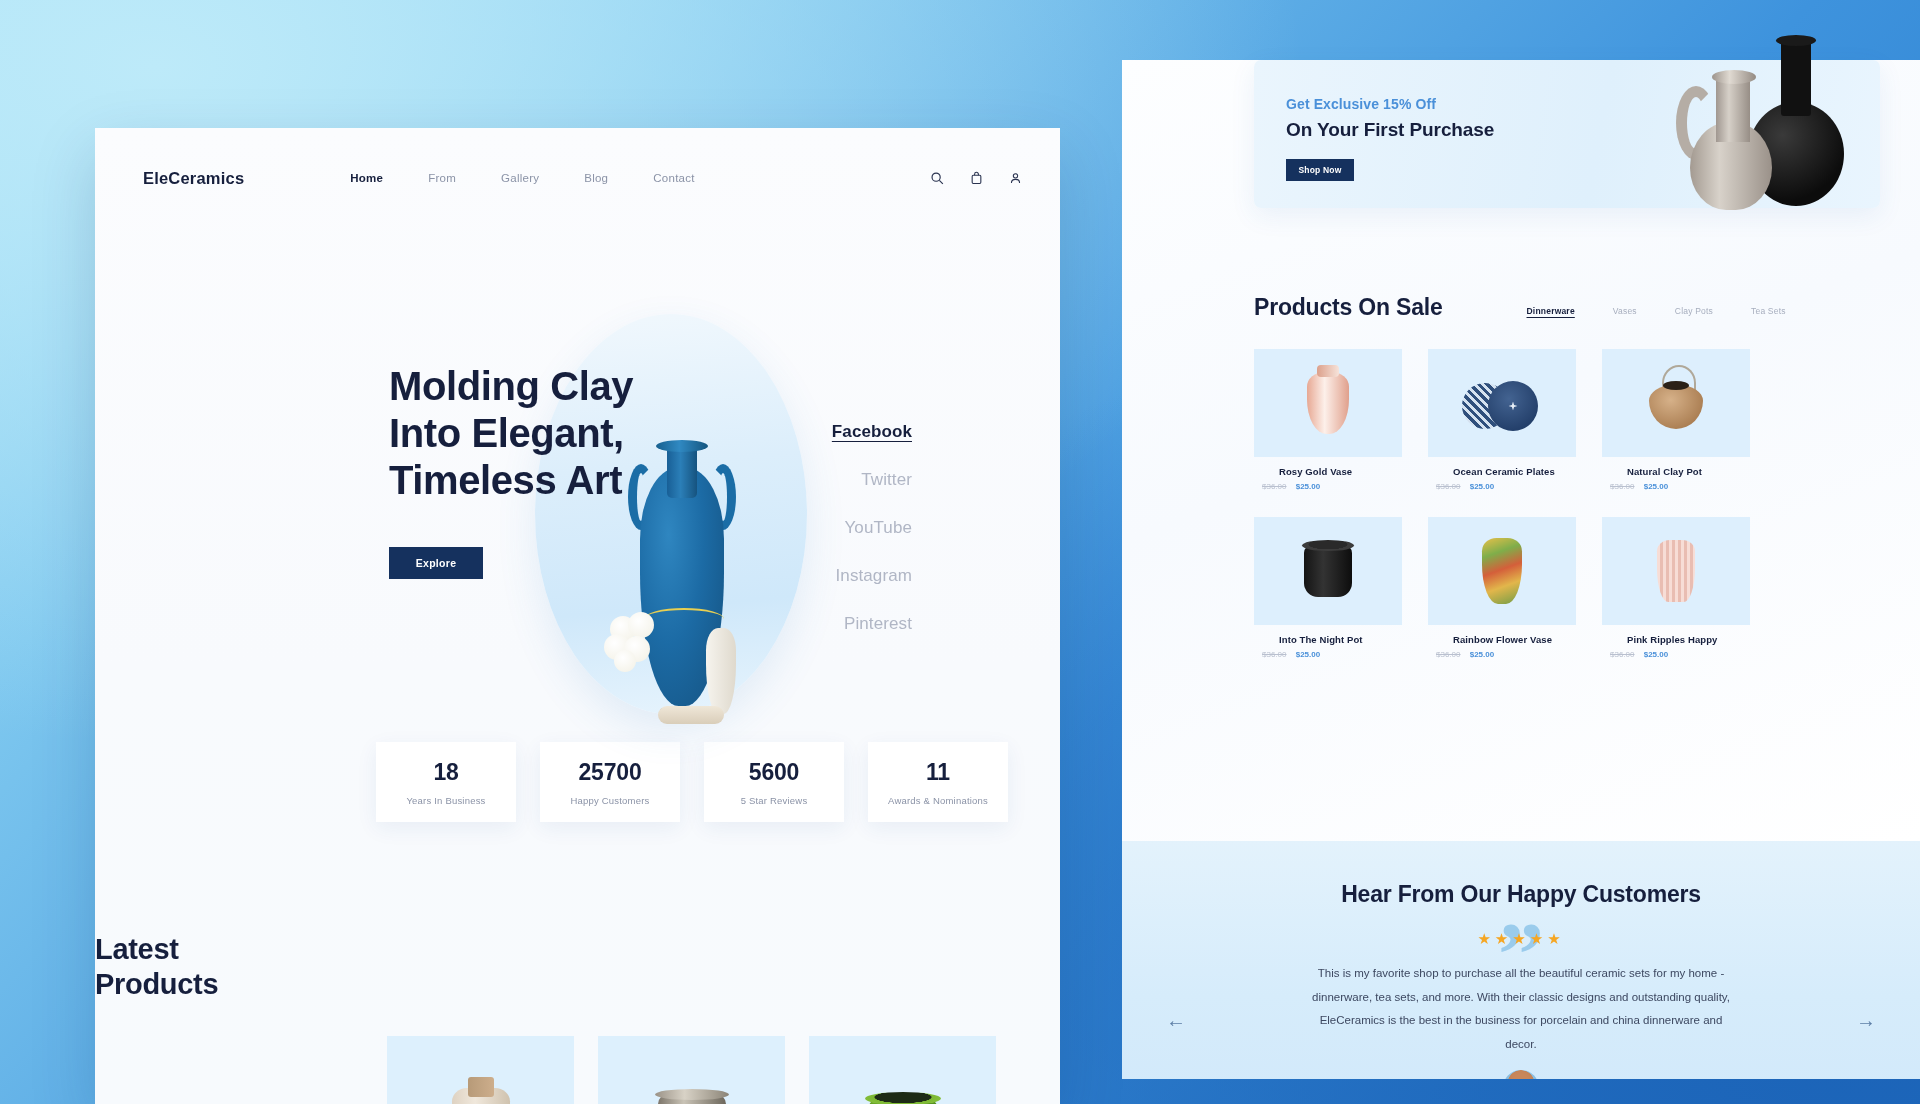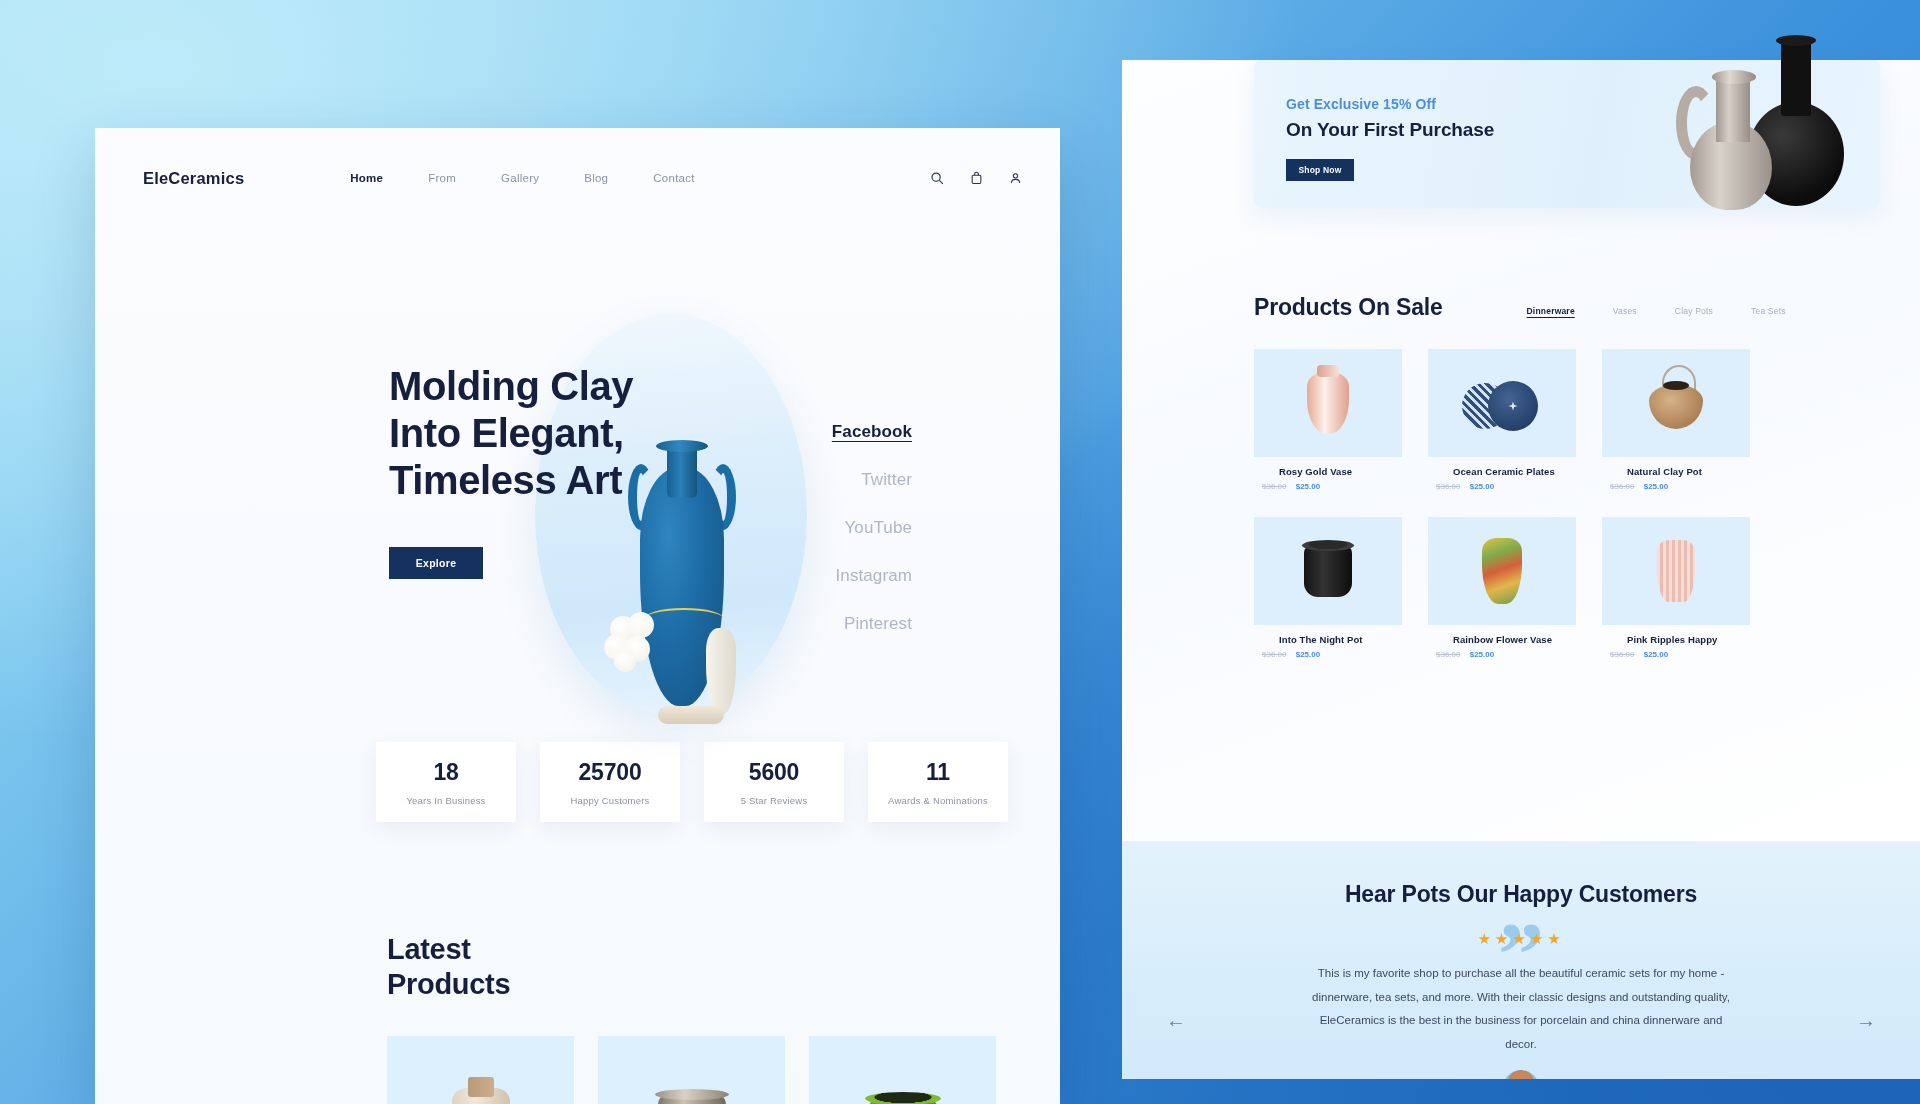--- a/index.html
+++ b/index.html
@@ -65,21 +65,21 @@
   .socials a{display:block;font-size:17px;color:#b0b6c5;text-decoration:none;
     margin-bottom:28px;letter-spacing:.1px;}
   .socials a.active{color:#161f3d;font-weight:700;text-decoration:underline;text-underline-offset:4px;}
 
   .stats{display:flex;gap:24px;padding:0 0 0 281px;margin-top:14px;}
   .stat{width:140px;height:80px;background:#fff;box-shadow:0 6px 20px rgba(28,76,140,.07);
     display:flex;flex-direction:column;align-items:center;justify-content:center;}
   .stat .num{font-size:23px;font-weight:700;color:#161f3d;letter-spacing:-.2px;}
   .stat .lbl{font-size:9.5px;color:#8b93a7;margin-top:9px;letter-spacing:.2px;}
 
-  .latest{padding-left:292px;margin-top:110px;}
+  .latest{margin-top:110px;}
   .latest h2{font-size:29px;line-height:1.2;color:#161f3d;font-weight:700;letter-spacing:-.3px;}
   .latest-grid{display:flex;gap:24px;padding-left:292px;margin-top:34px;}
   .lp-card{width:187px;height:110px;background:#ddf0fd;position:relative;overflow:hidden;}
 
   .lp-pot1{position:absolute;left:50%;bottom:-16px;transform:translateX(-50%);
     width:58px;height:74px;background:linear-gradient(90deg,#ded2c2,#f0e8dc 40%,#cfc2ae);
     border-radius:26% 26% 18% 18%/18% 18% 12% 12%;}
   .lp-pot1 .mouth{position:absolute;left:50%;top:-11px;transform:translateX(-50%);
     width:26px;height:20px;background:linear-gradient(90deg,#b79a78,#cdae8c);border-radius:3px;}
   .lp-pot2{position:absolute;left:50%;bottom:-14px;transform:translateX(-50%);
@@ -411,21 +411,21 @@
         <div class="prod-name">Pink Ripples Happy</div>
         <div class="prod-price">
           <span class="old">$36.00</span>
           <span class="new">$25.00</span>
         </div>
       </div>
     </div>
   </div>
 
   <div class="rp-bottom">
-    <div class="test-title">Hear Pots Our Happy Customers</div>
+    <div class="test-title">Hear From Our Happy Customers</div>
 
     <span class="arrow l">←</span>
     <span class="arrow r">→</span>
 
     <div class="quote-wrap">
       <div class="quote-mark">”</div>
       <div class="stars">★★★★★</div>
       <div class="test-text">This is my favorite shop to purchase all the beautiful ceramic sets for my home - dinnerware, tea sets, and more. With their classic designs and outstanding quality, EleCeramics is the best in the business for porcelain and china dinnerware and decor.</div>
       <div class="author">
         <div class="avatar"></div>

